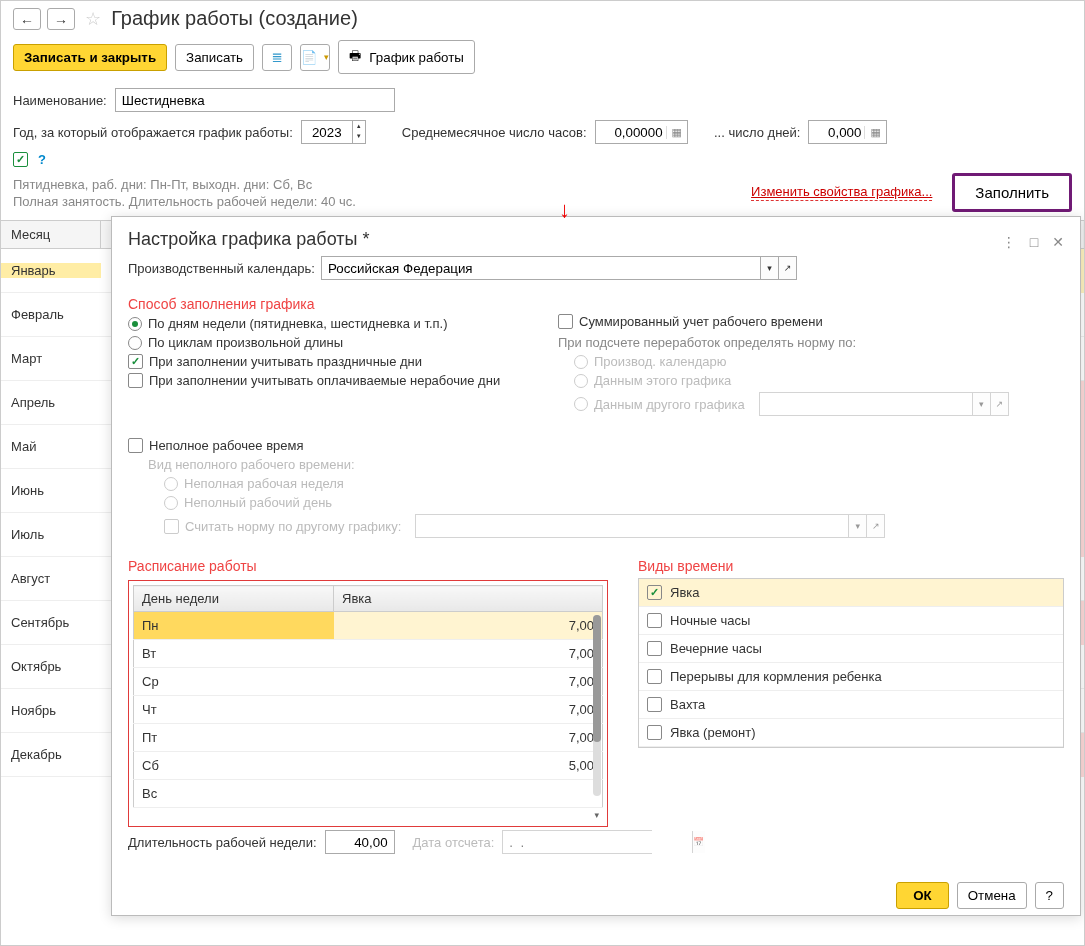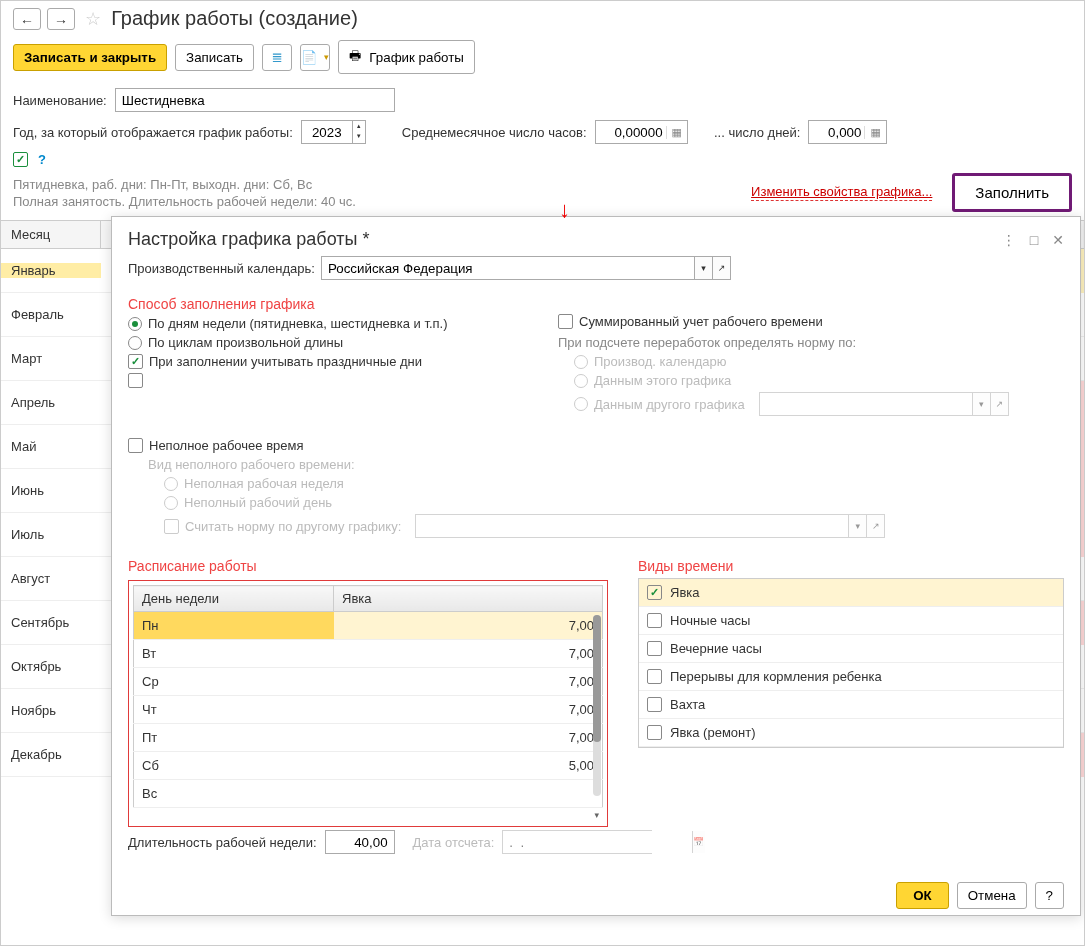--- a/index.html
+++ b/index.html
@@ -46,21 +46,21 @@
 .bg-header .mcell { width: 100px; padding: 6px 10px; border-right: 1px solid #ccc; }
 .bg-header .dcell { width: 30px; text-align: center; padding: 6px 0; border-right: 1px solid #eee; }
 .bg-row { display: flex; border-bottom: 1px solid #eee; height: 44px; align-items: center; }
 .bg-row .mcell { width: 100px; padding: 0 10px; }
 .bg-row.sel .mcell { background: #ffeda5; }
 .bg-row .dcell { width: 30px; height: 44px; }
 .pink { background: #ffd9d9; }
 .yel { background: #fff3c0; }
 
 .dialog { position: absolute; left: 110px; top: 215px; width: 970px; height: 700px; background: #fff; border: 1px solid #bbb; box-shadow: 0 2px 12px rgba(0,0,0,0.15); z-index: 10; padding: 12px 16px; }
-.dlg-header { display: flex; align-items: center; justify-content: space-between; }
+.dlg-header { display: flex; align-items: flex-end; justify-content: space-between; }
 .dlg-title { font-size: 18px; }
 .dlg-header-icons { display: flex; gap: 14px; color: #888; font-size: 14px; }
 .dlg-header-icons span { cursor: pointer; }
 
 .dlg-row { display: flex; align-items: center; gap: 6px; margin: 6px 0; }
 .lookup { display: flex; border: 1px solid #aaa; height: 24px; }
 .lookup input { border: none; padding: 3px 6px; flex: 1; }
 .lookup .lb { width: 18px; border-left: 1px solid #aaa; display: flex; align-items: center; justify-content: center; font-size: 9px; cursor: pointer; background: #fcfcfc; }
 
 .green-heading { color: #ef4444; font-size: 14px; margin: 10px 0 4px; }
@@ -261,21 +261,21 @@
       <span class="dlg-title">Настройка графика работы *</span>
       <div class="dlg-header-icons">
         <span>⋮</span>
         <span>□</span>
         <span>✕</span>
       </div>
     </div>
 
     <div class="dlg-row">
       <span>Производственный календарь:</span>
-      <div class="lookup" style="width:410px">
+      <div class="lookup" style="width:476px">
         <input value="Российская Федерация" style="">
         <span class="lb">▾</span>
         <span class="lb">↗</span>
       </div>
     </div>
 
     <div class="two-col">
       <div class="col-left">
         <div class="green-heading">Способ заполнения графика</div>
         <div class="radio-row">
@@ -285,20 +285,21 @@
         <div class="radio-row">
             <span class="radio"></span>
             <span>По циклам произвольной длины</span>
           </div>
         <div class="radio-row">
             <span class="cb2">✓</span>
             <span>При заполнении учитывать праздничные дни</span>
           </div>
         <div class="radio-row">
             <span class="cb2 unchecked">✓</span>
+            <span>При заполнении учитывать оплачиваемые нерабочие дни</span>
           </div>
       </div>
       <div class="col-right">
         <div style="height:24px"></div>
         <div class="radio-row">
             <span class="cb2 unchecked">✓</span>
             <span>Суммированный учет рабочего времени</span>
           </div>
         <div class="grey-text" style="margin:6px 0 2px">При подсчете переработок определять норму по:</div>
         <div class="radio-row" style="margin-left:16px">

